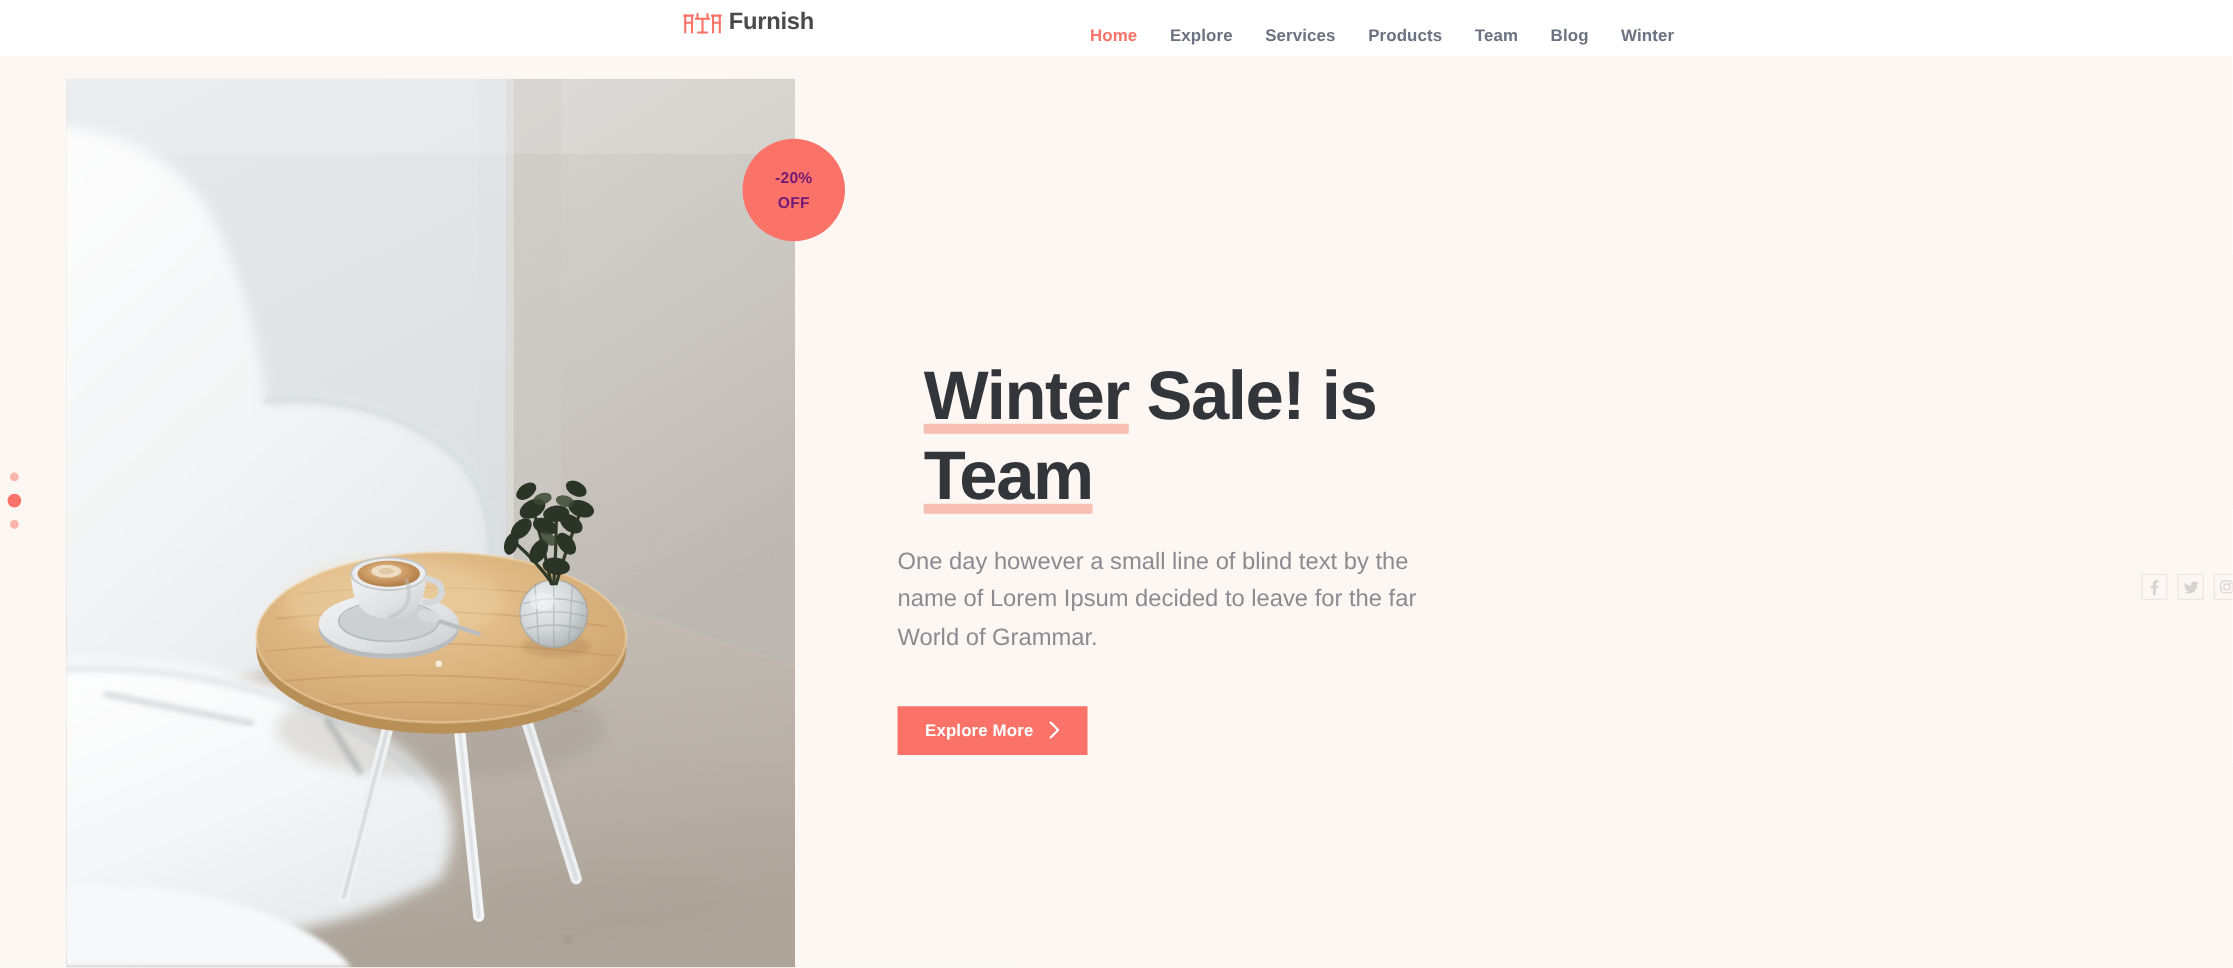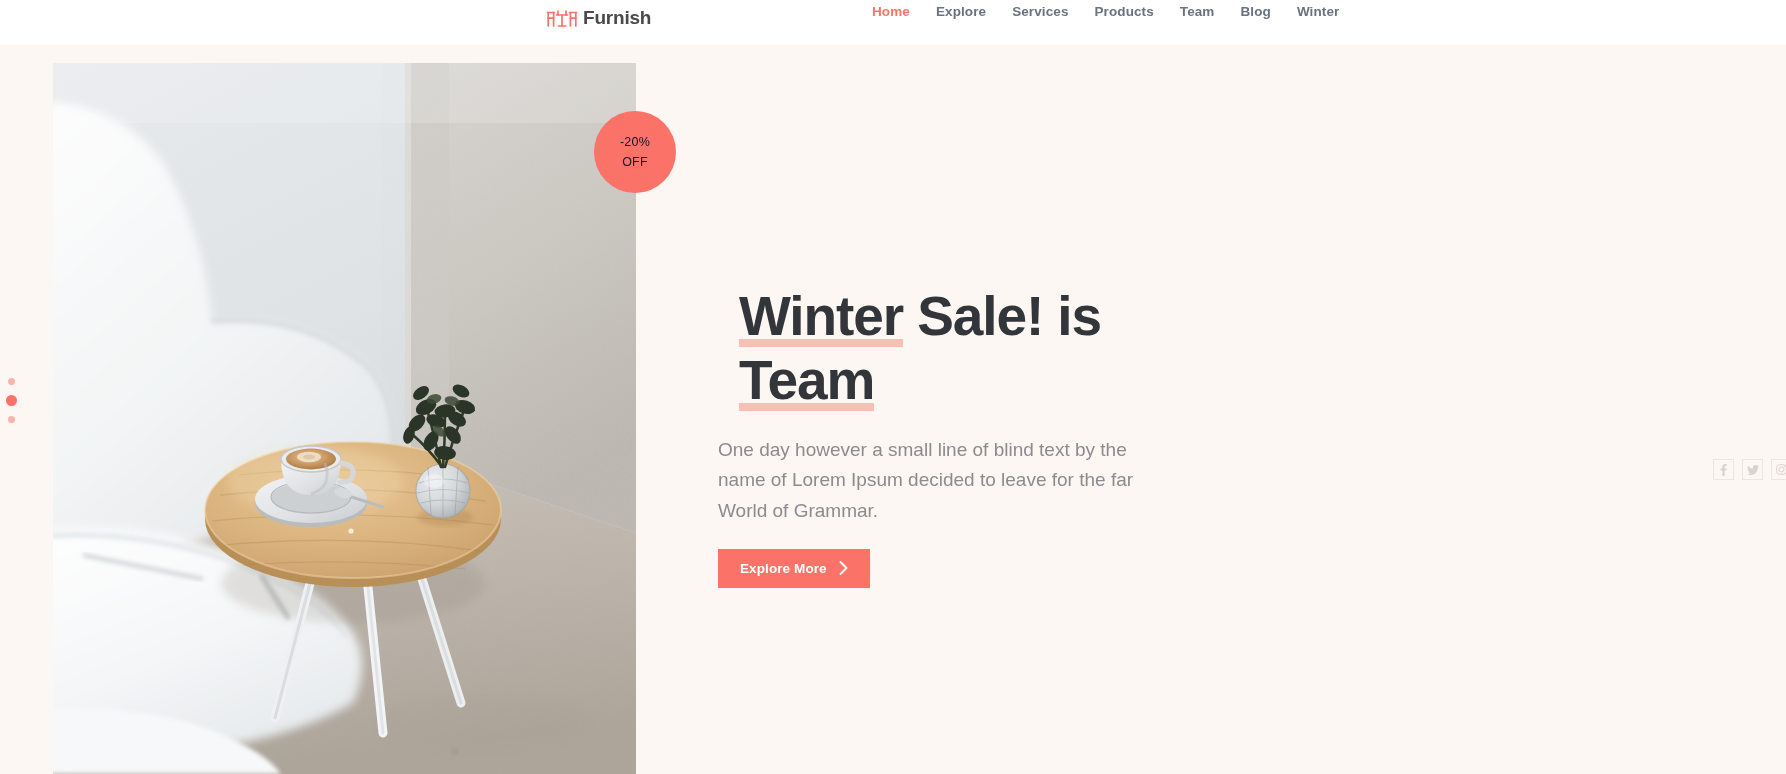--- a/index.html
+++ b/index.html
@@ -19,21 +19,21 @@
   }
   #brand {
     position:absolute; left:546px; top:7px;
     display:flex; align-items:center; gap:5px;
   }
   #brand-icon { display:block; width:32px; height:22px; }
   #brand-name {
     font-size:19px; font-weight:bold; color:#4a4a4a; letter-spacing:-0.2px;
   }
   #nav {
-    position:absolute; left:872px; top:4px;
+    position:absolute; left:872px; top:21px;
     display:flex; align-items:flex-start; gap:26px;
   }
   .nav-item {
     font-size:13.5px; font-weight:bold; color:#6b7280;
     cursor:pointer; white-space:nowrap; letter-spacing:0.1px;
   }
   .nav-item.active { color:#fa7268; }
 
   
   #hero-image {
@@ -45,21 +45,21 @@
   
   #discount-badge {
     position:absolute; left:594px; top:111px;
     width:82px; height:82px; border-radius:50%;
     background:#fa7268; z-index:30;
     display:flex; flex-direction:column;
     align-items:center; justify-content:center; gap:6px;
     cursor:pointer;
   }
   #discount-badge .d-line {
-    color:#0f172a; font-size:12.5px; font-weight:normal; letter-spacing:0.2px;
+    color:#701a75; font-size:12.5px; font-weight:bold; letter-spacing:0.2px;
   }
 
   
   #slider-dots {
     position:absolute; left:0px; top:378px; width:22px;
     display:flex; flex-direction:column; align-items:center; gap:10px;
     z-index:35;
   }
   .sdot { border-radius:50%; cursor:pointer; }
   .sdot.small { width:7px; height:7px; background:#fbb3ab; }
@@ -74,21 +74,21 @@
   .hl { position:relative; display:inline-block;margin-left:21px; }
   .hl::after {
     content:""; position:absolute; left:0; right:0; bottom:2px;
     height:8px; background:#f8c0b5; z-index:-1;
   }
   #hero-desc {
     margin-top:22px;
     font-size:19px; color:#8b8b90; line-height:1.62; max-width:430px;
   }
   #explore-button {
-    margin-top:22px;
+    margin-top:38px;
     display:inline-flex; align-items:flex-start; gap:12px;
     background:#fa7268; color:#ffffff;
     padding:12px 22px;
     font-size:13.5px; font-weight:bold;
     border:none; cursor:pointer;
     letter-spacing:0.1px;
   }
   #explore-button svg { display:block; }
 
   

